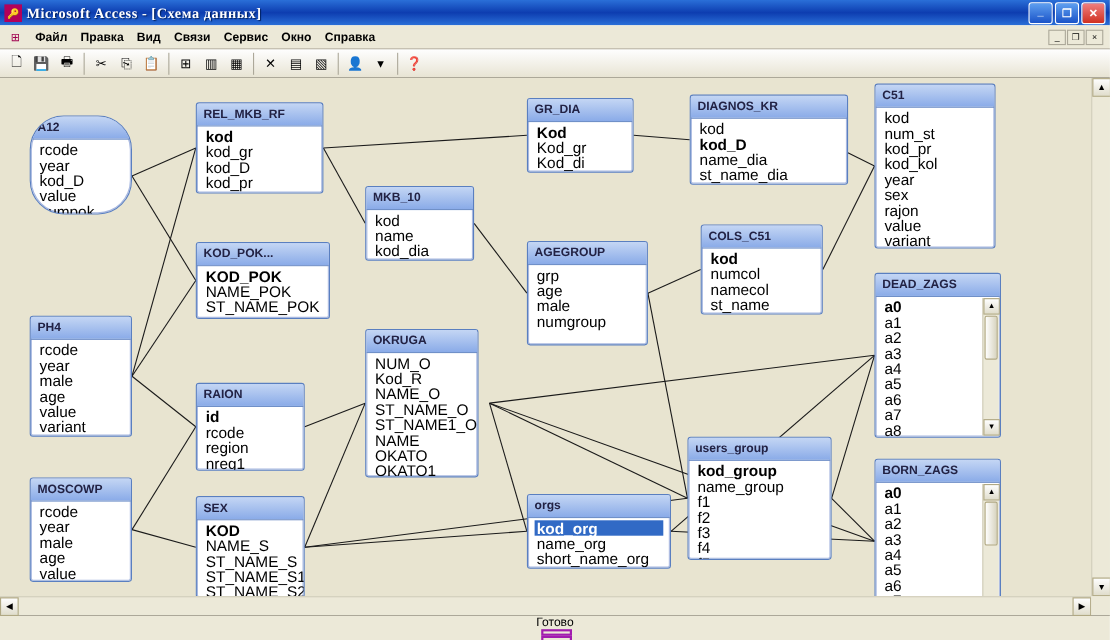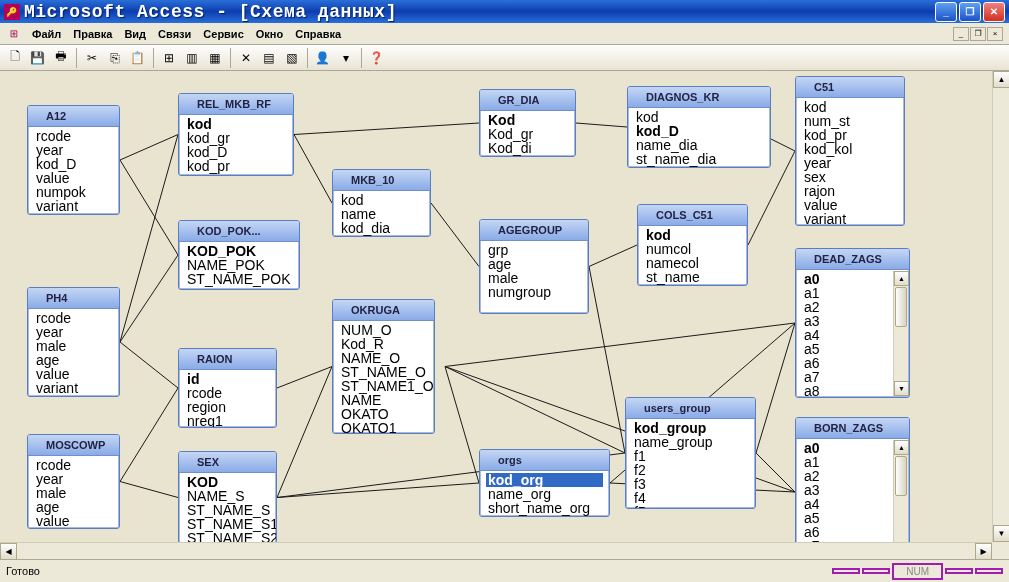--- a/index.html
+++ b/index.html
@@ -1,19 +1,19 @@
 <!DOCTYPE html>
 <html><head>
 <meta charset="utf-8">
 <style>
 * { margin:0; padding:0; box-sizing:border-box; }
 html,body { width:1009px; height:582px; font-family:Tahoma,Arial,sans-serif; font-size:11px; overflow:hidden; }
 .titlebar { height:23px; background:linear-gradient(#2a6fd8,#0d3db0 50%,#2a6fd8); color:#fff; display:flex; align-items:center; padding:0 4px; }
 .titlebar .app-icon { width:16px; height:16px; background:#b3015a; margin-right:4px; display:flex; align-items:center; justify-content:center; font-size:9px; color:#fff; }
-.titlebar .title { flex:1; font-weight:bold; font-family:Liberation Mono, monospace; font-size:18px; letter-spacing:0.5px; text-shadow:1px 1px 1px #00205d; }
+.titlebar .title { flex:1; font-weight:bold; font-family:Liberation Serif, serif; font-size:13px; letter-spacing:0.5px; text-shadow:1px 1px 1px #00205d; }
 .winbtns { display:flex; gap:2px; }
 .winbtn { width:22px; height:20px; background:linear-gradient(#5fa0f0,#1a53c8); border:1px solid #fff; border-radius:3px; display:flex; align-items:center; justify-content:center; color:#fff; font-weight:bold; font-size:10px; cursor:pointer; }
 .winbtn.close { background:linear-gradient(#f08080,#d03020); }
 .menubar { height:22px; background:#ece9d8; border-bottom:1px solid #aca899; display:flex; align-items:center; padding:0 2px; }
 .menubar .mini-icon { width:16px; height:16px; margin:0 4px; display:inline-flex; align-items:center; justify-content:center; font-size:10px; color:#a00050; }
 .menubar .m { padding:2px 6px; cursor:pointer;font-weight:bold; }
 .menubar .m:first-letter { text-decoration:underline; }
 .menubar .spacer { flex:1; }
 .mdi-btns { display:flex; gap:1px; padding-right:4px; }
 .mdi-btn { width:16px; height:14px; background:#ece9d8; border:1px solid #aca899; display:flex; align-items:center; justify-content:center; font-size:8px; cursor:pointer; }
@@ -24,30 +24,30 @@
 .canvas { position:absolute; left:0; top:0; right:17px; bottom:17px; background:#e8e4d0; overflow:hidden; }
 .vscroll { position:absolute; right:0; top:0; bottom:17px; width:17px; background:#ece9d8; border-left:1px solid #d0ccba; }
 .vscroll .arrow,.hscroll .arrow { width:17px; height:17px; background:linear-gradient(#fefefe,#e0ddcc); border:1px solid #b0a884; display:flex; align-items:center; justify-content:center; font-size:8px; cursor:pointer; }
 .vscroll .arrow.dn { position:absolute; bottom:0; }
 .hscroll { position:absolute; left:0; right:17px; bottom:0; height:17px; background:#ece9d8; border-top:1px solid #d0ccba; }
 .hscroll .arrow.rt { position:absolute; right:0; top:0; }
 .corner { position:absolute; right:0; bottom:0; width:17px; height:17px; background:#ece9d8; }
 svg.lines { position:absolute; left:0; top:0; width:100%; height:100%; pointer-events:none; }
 svg.lines line { stroke:#1a1a1a; stroke-width:1; }
 .tbl { position:absolute; background:#fff; border:1px solid #5a7fc0; border-radius:3px; overflow:hidden; box-shadow:0 0 0 1px #a8b8e0 inset; }
-.tbl .hdr { background:linear-gradient(#c4d6f4,#8aabe8); color:#224; font-weight:bold; padding:4px 18px; border-bottom:1px solid #7090c8; text-align:left; cursor:move; }
+.tbl .hdr { background:linear-gradient(#c4d6f4,#8aabe8); color:#224; font-weight:bold; padding:4px 6px; border-bottom:1px solid #7090c8; text-align:left; cursor:move; }
 .tbl .body { padding:2px 6px 4px; line-height:14px; font-size:14px; }
 .tbl .body .fld { white-space:nowrap; cursor:pointer; padding:0 2px; }
 .tbl .body .fld.bold { font-weight:bold; }
 .tbl .body .fld.sel { background:#316ac5; color:#fff; }
 .list-scroll { position:absolute; right:1px; top:22px; bottom:1px; width:15px; background:#ece9d8; border-left:1px solid #d0ccba; }
 .list-scroll .la { width:15px; height:15px; background:linear-gradient(#fefefe,#e0ddcc); border:1px solid #b0a884; display:flex; align-items:center; justify-content:center; font-size:7px; cursor:pointer; }
 .list-scroll .la.bot { position:absolute; bottom:0; }
 .list-scroll .thumb { position:absolute; left:1px; right:1px; background:linear-gradient(90deg,#fefefe,#d8d4c0); border:1px solid #b0a884; border-radius:2px; }
-.statusbar { height:23px; background:#ece9d8; border-top:1px solid #aca899; display:flex; align-items:center; padding:0 6px; font-size:11px; }
+.statusbar { height:23px; background:#ece9d8; border-top:1px solid #aca899; display:flex; align-items:center; padding:0 6px; font-size:11px;flex-direction:column; }
 .statusbar .sp { flex:1; }
 .statusbar .cell { border:2px solid #a21caf; padding:1px 12px; margin-left:2px; font-size:10px; color:#888; min-width:28px; text-align:center; }
 </style>
 </head>
 <body>
 
 <div class="titlebar">
   <span class="app-icon">🔑</span>
   <span class="title">Microsoft Access - [Схема данных]</span>
   <div class="winbtns">
@@ -115,21 +115,21 @@
         <line x1="445" y1="295.5" x2="795" y2="421"></line>
         <line x1="277" y1="426.5" x2="332" y2="295.5"></line>
         <line x1="277" y1="426.5" x2="479" y2="412"></line>
         <line x1="277" y1="426.5" x2="625" y2="382"></line>
         <line x1="610" y1="412" x2="795" y2="252"></line>
         <line x1="610" y1="412" x2="795" y2="421"></line>
         <line x1="756" y1="382" x2="795" y2="252"></line>
         <line x1="756" y1="382" x2="795" y2="421"></line>
         <line x1="589" y1="195.5" x2="625" y2="382"></line>
       </svg>
-  <div class="tbl" style="left: 27px; top: 34px; width: 93px; height: 110px;">
+  <div class="tbl" style="left: 27px; top: 34px; width: 93px; height: 90px; border-radius: 31px;">
         <div class="hdr">A12</div>
         <div class="body">
           <div class="fld">rcode</div>
           <div class="fld">year</div>
           <div class="fld">kod_D</div>
           <div class="fld">value</div>
           <div class="fld">numpok</div>
           <div class="fld">variant</div>
         </div>
       </div>

